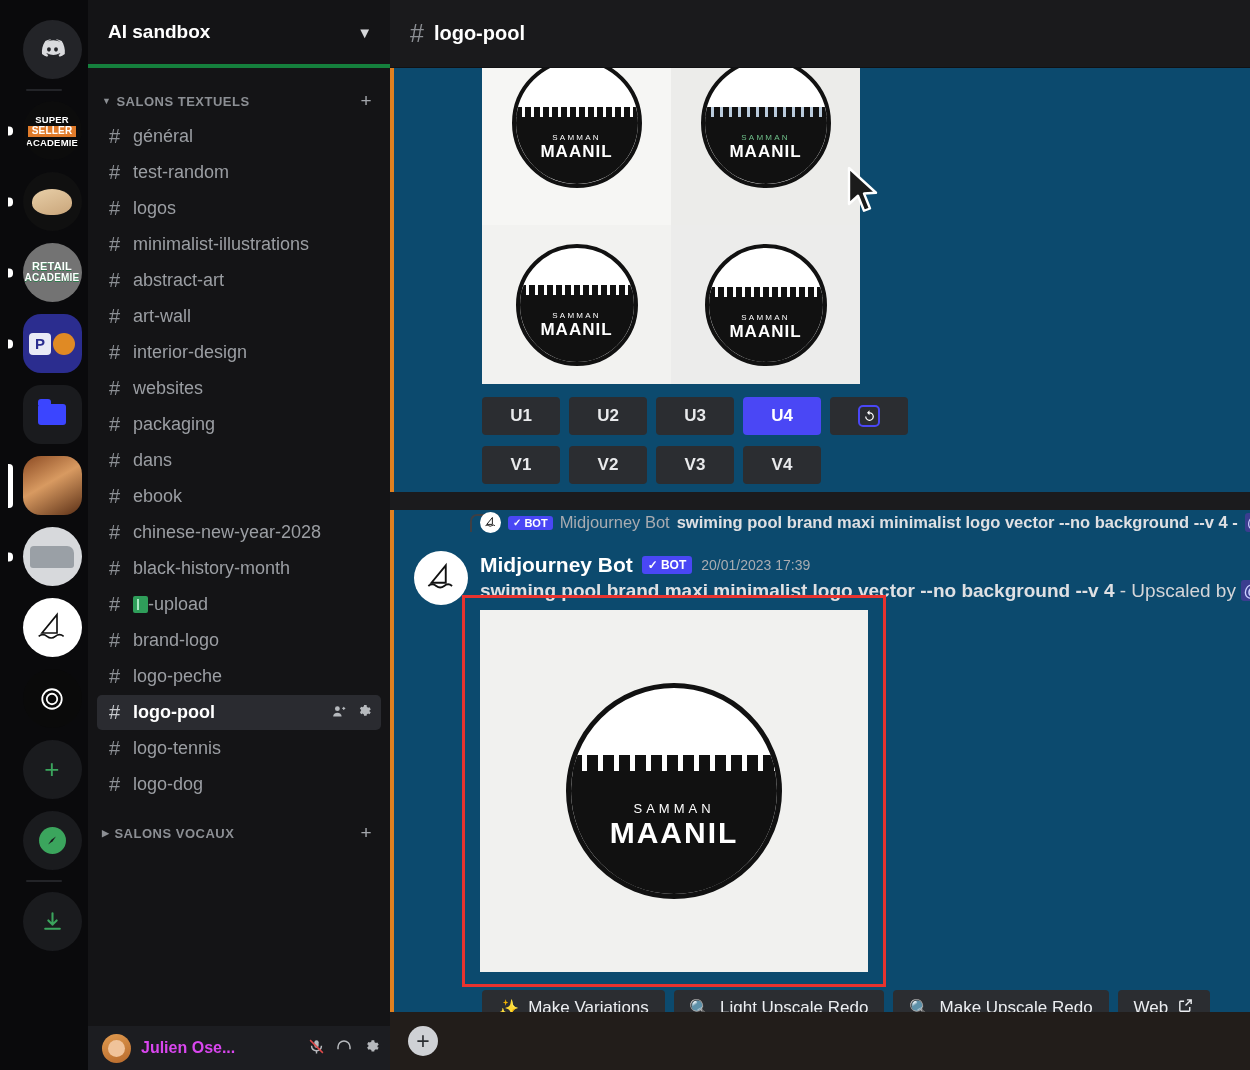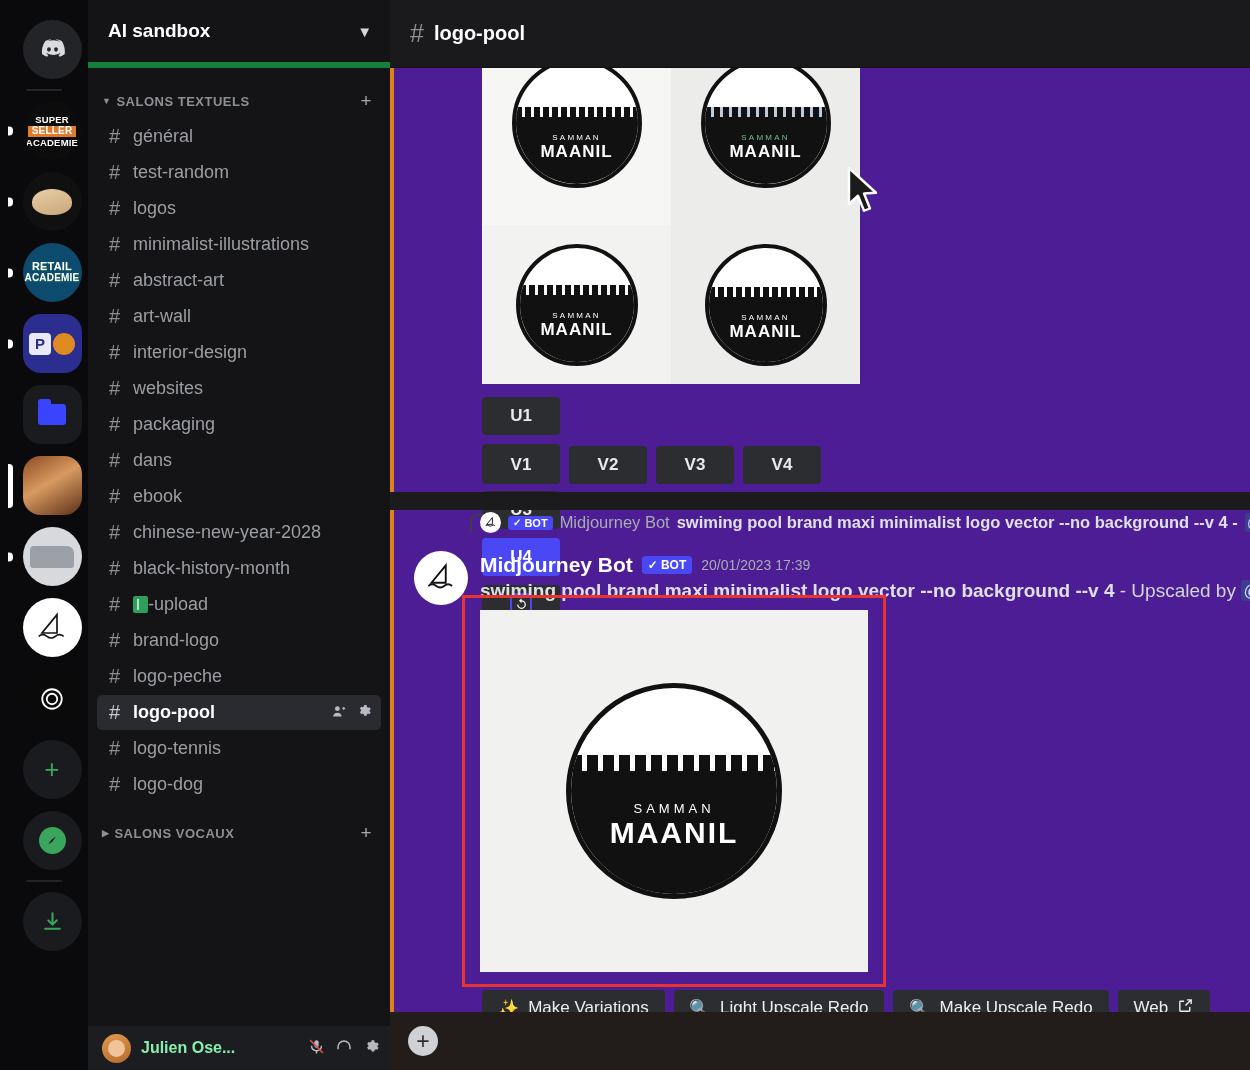--- a/index.html
+++ b/index.html
@@ -31,39 +31,39 @@
   .srv.rounded { border-radius: 18px; }
   .rail-sep { width: 36px; height:2px; background:#232428; border-radius:1px; margin: 4px 0; }
 
   .srv-discord { background:#232428; }
   .srv-discord svg { width:32px; height:32px; fill:#d9dadd; }
   .srv-superseller { background:#0c0c0c; flex-direction:column; gap:1px; padding-top:2px;}
   .srv-superseller .l1 { font-size:9.5px; }
   .srv-superseller .l2 { font-size:10px; background:#e07b2a; padding:0 4px; color:#fff; }
   .srv-superseller .l3 { font-size:9.5px; }
   .srv-pig { background:#101010; }
-  .srv-retail { background:#0c4a6e; flex-direction:column; }
+  .srv-retail { background:#737373; flex-direction:column; }
   .srv-retail .l1 { font-size:11px; text-shadow:0 1px 0 #2c7b4c;}
   .srv-retail .l2 { font-size:10px; text-shadow:0 1px 0 #2c7b4c;}
   .srv-pp { background:#2b2d8f; border-radius:18px; }
   .srv-folder { background:#1a1b1e; border-radius:18px; }
   .srv-folder .fld { width:28px; height:21px; background:#3b45ff; border-radius:3px; position:relative; }
   .srv-folder .fld:before { content:""; position:absolute; left:0; top:-5px; width:13px; height:6px; background:#3b45ff; border-radius:3px 3px 0 0;}
   .srv-wood { background: linear-gradient(150deg,#8b4a23,#d89a61 45%,#5a2f16); border-radius:18px;}
   .srv-car { background:#d7d9dc; }
   .srv-mj { background:#ffffff; }
   .srv-openai { background:#0a0a0a; }
   .srv-add, .srv-compass, .srv-dl { background:#1a1b1e; color:#3ba55d; font-size:26px; font-weight:300; }
 
   
   .chanbar { width: 302px; height:1070px; background:#141416; display:flex; flex-direction:column; flex:none; position:relative;}
   .srv-header {
     height: 68px; display:flex; align-items:center; justify-content:space-between;
     padding: 0 18px 0 20px; color:#fff; font-size:19px; font-weight:700;
-    border-bottom:6px solid #15803d; flex:none;
+    border-bottom:4px solid #15803d; flex:none;
   }
   .srv-header .chev { color:#d6d7da; font-size:15px; }
   .chan-scroll { flex:1; overflow:hidden; padding-top:16px; }
   .cat {
     display:flex; align-items:center; justify-content:space-between;
     padding: 6px 18px 6px 14px; color:#8c8f94; font-size:13px;
     font-weight:700; letter-spacing:.5px; text-transform:uppercase;
   }
   .cat .left { display:flex; align-items:center; gap:5px; }
   .cat .arrow { font-size:9px; }
@@ -80,34 +80,34 @@
   .chan .acts { display:flex; align-items:center; gap:8px; color:#b6b9bd; font-size:14px; }
   .emoji-green { display:inline-block; width:15px; height:17px; background:#2f9e5a; border-radius:2px; vertical-align:-3px; position:relative;}
   .emoji-green:after{ content:""; position:absolute; inset:3px 4px; border-left:2px solid #a9e8c2; }
 
   .userbar {
     height: 44px; background:#1c1d21; display:flex; align-items:center;
     gap: 10px; padding: 0 10px 0 14px; flex:none;
   }
   .userbar .av { width:29px; height:29px; border-radius:50%; background:linear-gradient(160deg,#e09a4f,#b76a2c); flex:none; position:relative; overflow:hidden;}
   .userbar .av:after{content:""; position:absolute; left:6px; top:6px; width:17px; height:17px; border-radius:50%; background:#f0c39a;}
-  .userbar .nm { color:#86efac; font-size:16px; font-weight:700; flex:1; white-space:nowrap; overflow:hidden;}
+  .userbar .nm { color:#d946ef; font-size:16px; font-weight:700; flex:1; white-space:nowrap; overflow:hidden;}
   .userbar .ic { color:#b6b9bd; font-size:15px; }
 
   
   .main { flex:1; height:1070px; display:flex; flex-direction:column; background:#1f1a17; position:relative; min-width:0;}
   .topbar {
     height: 68px; background:#1a1a1c; display:flex; align-items:center;
     gap: 10px; padding: 0 20px; color:#fff; flex:none;
     border-bottom: 1px solid #111113;
   }
   .topbar .hash { font-size:25px; color:#8c8f94; }
   .topbar .ttl { font-size:20px; font-weight:700; }
 
-  .msgs { flex:1; position:relative; overflow:hidden; background:#4c1d95; }
+  .msgs { flex:1; position:relative; overflow:hidden; background:#0c4a6e; }
   .orangeline { position:absolute; left:0; top:0; width:4px; background:#e0801f; }
 
   
   .gridimg {
     position:absolute; left:92px; top:-2px; width:378px; height:318px;
     background:#f3f3f1; display:grid; grid-template-columns:1fr 1fr; grid-template-rows:1fr 1fr;
     overflow:hidden;
   }
   .cell { position:relative; display:flex; align-items:center; justify-content:center; }
   .cell.c1 { background:#f6f6f4; } .cell.c2 { background:#ececea; }
@@ -453,21 +453,21 @@
               <div class="water" style="height:60%;"></div>
               <div class="wave" style="bottom:calc(60% - 4px);background:repeating-linear-gradient(90deg,#111 0 6px,#fff 6px 9px);"></div>
               <div class="txt" style="margin-bottom:20px;">
                 <div class="t1">SAMMAN</div>
                 <div class="t2">MAANIL</div>
               </div>
             </div>
           </div>
         </div>
 
-        <div class="btnrow" style="position:absolute;left:92px;top:329px;flex-direction:column;">
+        <div class="btnrow" style="position:absolute;left:92px;top:329px;">
           <div class="mjbtn">U1</div>
           <div class="mjbtn">U2</div>
           <div class="mjbtn">U3</div>
           <div class="mjbtn primary">U4</div>
           <div class="mjbtn">
             <span class="reroll">
               <svg viewBox="0 0 24 24">
                   <path d="M12 5V2L8 6l4 4V7a5 5 0 11-5 5H5a7 7 0 107-7z"></path>
                 </svg>
             </span>

